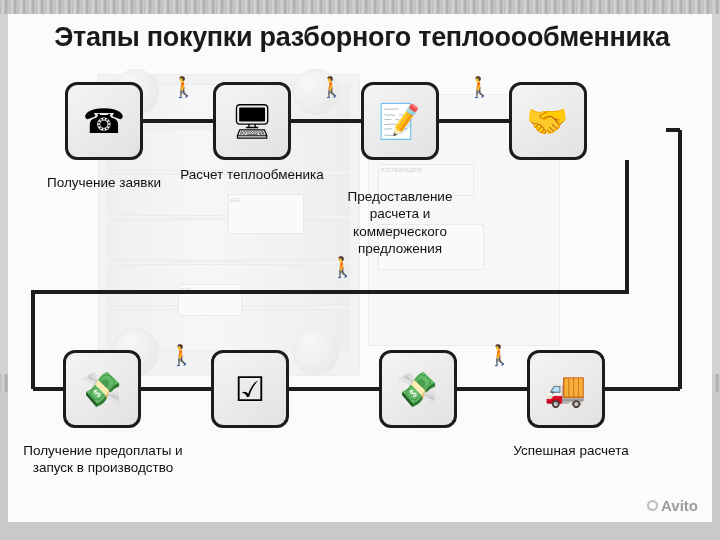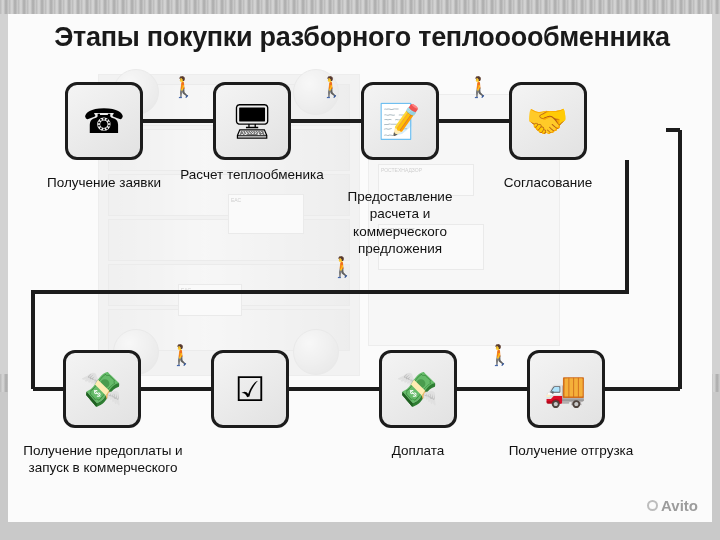--- a/index.html
+++ b/index.html
@@ -212,40 +212,38 @@
     <div class="node-label" style="left:169px; top:152px; width:150px;">Расчет теплообменика</div>
 
     <div class="node" style="left:353px; top:68px;">
       <span class="glyph">📝</span>
     </div>
     <div class="node-label" style="left:317px; top:174px; width:150px;">Предоставление расчета и коммерческого предложения</div>
 
     <div class="node" style="left:501px; top:68px;">
       <span class="glyph">🤝</span>
     </div>
-    <div class="node-label" style="left:465px; top:160px; width:150px;">Согласование</div>
 
     <div class="node" style="left:55px; top:336px;">
       <span class="glyph">💸</span>
     </div>
-    <div class="node-label" style="left:13px; top:428px; width:164px;">Получение предоплаты и запуск в коммерческого</div>
+    <div class="node-label" style="left:13px; top:428px; width:164px;">Получение предоплаты и запуск в производство</div>
 
     <div class="node" style="left:203px; top:336px;">
       <span class="glyph">☑</span>
     </div>
 
     <div class="node" style="left:371px; top:336px;">
       <span class="glyph">💸</span>
     </div>
-    <div class="node-label" style="left:335px; top:428px; width:150px;">Доплата</div>
 
     <div class="node" style="left:519px; top:336px;">
       <span class="glyph">🚚</span>
     </div>
-    <div class="node-label" style="left:483px; top:428px; width:160px;">Получение отгрузка</div>
+    <div class="node-label" style="left:483px; top:428px; width:160px;">Успешная расчета</div>
 
     <div class="walker" style="left:163px; top:63px;">🚶</div>
     <div class="walker" style="left:311px; top:63px;">🚶</div>
     <div class="walker" style="left:459px; top:63px;">🚶</div>
     <div class="walker" style="left:322px; top:243px;">🚶</div>
     <div class="walker" style="left:161px; top:331px;">🚶</div>
     <div class="walker" style="left:479px; top:331px;">🚶</div>
 
     <div class="watermark">
       <span class="ring"></span>

